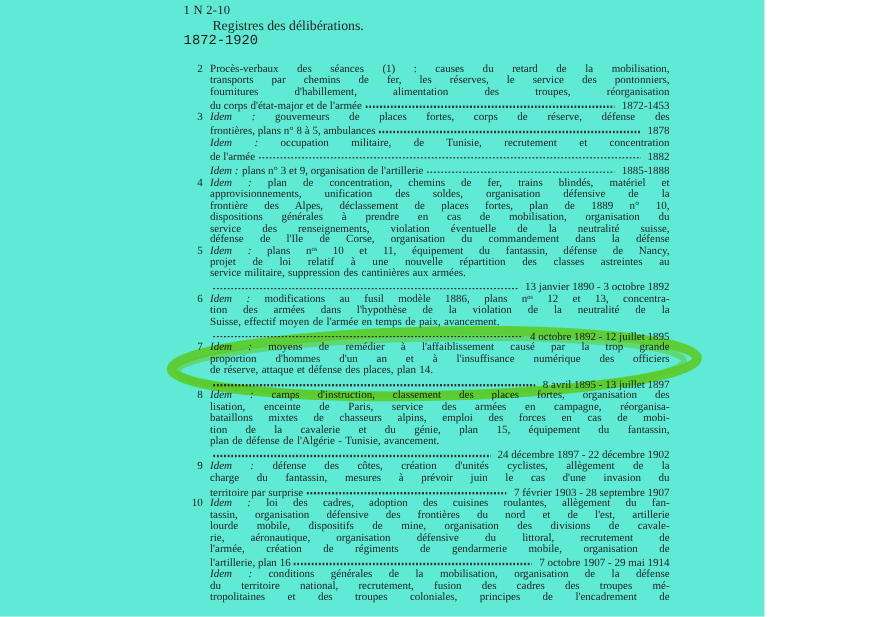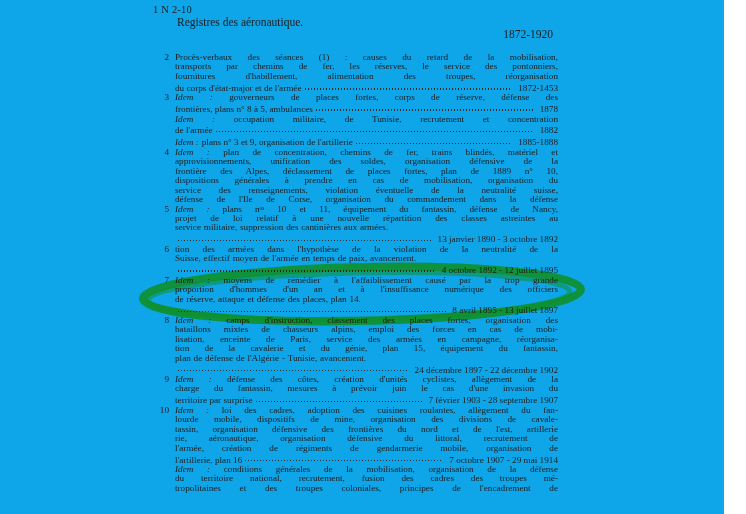--- a/index.html
+++ b/index.html
@@ -1,22 +1,22 @@
 <!DOCTYPE html>
 <html style="--hl: #f5de2f;"><head>
 <meta charset="utf-8">
 <style>
   html,body { margin:0; padding:0; background:#ffffff; }
   .page {
-    position:relative; width:724px; height:514px; background:#0ea5e9;
+    position:relative; width:637px; height:514px; background:#5eead4;
     font-family:"Liberation Serif", serif; color:#1d1d1d; overflow:hidden;
   }
   .cote  { position:absolute; left:153px; top:4px;  font-size:10.5px; letter-spacing:0.2px; }
   .title { position:absolute; left:177px; top:16px; font-size:11.5px; }
-  .years { position:absolute; left:153px; top:28px; width:400px; text-align:right; font-size:11.5px; }
+  .years { position:absolute; left:153px; top:28px; width:400px; font-size:11.5px;font-family:Liberation Mono, monospace; }
 
   .entries { position:absolute; left:152px; top:53px; width:406px; font-size:9.2px; line-height:9.45px; }
   .entry   { display:flex; }
   .entry.hl{ position:relative; }
   .num     { flex:0 0 17px; width:17px; text-align:right; padding-right:6px; }
   .content { flex:1; min-width:0; }
   .line    { text-align:justify; text-align-last:justify; word-spacing:0.5px; }
   .line.noj{ text-align:right; text-align-last:left;font-family:Liberation Serif, serif; }
   .lbl     { font-style:italic; }
   .leader  { display:flex; align-items:baseline; }
@@ -33,21 +33,21 @@
     position:absolute; left:-30px; top:-26px; width:480px; height:92px;
     pointer-events:none; mix-blend-mode:multiply; z-index:3;
   }
   .oval ellipse { stroke:var(--hl, #f3de2c); }
 </style>
 </head>
 <body>
 
 <div class="page">
   <div class="cote">1 N 2-10</div>
-  <div class="title">Registres des aéronautique.</div>
+  <div class="title">Registres des délibérations.</div>
   <div class="years">1872-1920</div>
   <div class="entries" id="entries">
       <div class="entry">
         <div class="num">2</div>
         <div class="content">
           <div class="line">Procès-verbaux des séances (1) : causes du retard de la mobilisation,</div>
           <div class="line">transports par chemins de fer, les réserves, le service des pontonniers,</div>
           <div class="line">fournitures d'habillement, alimentation des troupes, réorganisation</div>
           <div class="leader">
             <span class="tail">du corps d'état-major et de l'armée</span>
@@ -108,20 +108,21 @@
           <div class="line noj">service militaire, suppression des cantinières aux armées.</div>
           <div class="leader">
             <span class="dots"></span>
             <span class="date">13 janvier 1890 - 3 octobre 1892</span>
           </div>
         </div>
       </div>
       <div class="entry">
         <div class="num">6</div>
         <div class="content">
+          <div class="line"><i class="lbl">Idem :</i>&nbsp;modifications au fusil modèle 1886, plans nᵒˢ 12 et 13, concentra-</div>
           <div class="line">tion des armées dans l'hypothèse de la violation de la neutralité de la</div>
           <div class="line noj">Suisse, effectif moyen de l'armée en temps de paix, avancement.</div>
           <div class="leader">
             <span class="dots"></span>
             <span class="date">4 octobre 1892 - 12 juillet 1895</span>
           </div>
         </div>
       </div>
       <div class="entry hl">
         <div class="num">7</div>
@@ -138,22 +139,22 @@
           <g fill="none" stroke-linecap="round" transform="rotate(-1.2 240 45)">
             <ellipse cx="240" cy="44" rx="219" ry="27" stroke-width="8" opacity="0.9"></ellipse>
             <ellipse cx="237" cy="46" rx="211" ry="23" stroke-width="5" opacity="0.55"></ellipse>
           </g>
         </svg>
       </div>
       <div class="entry">
         <div class="num">8</div>
         <div class="content">
           <div class="line"><i class="lbl">Idem :</i>&nbsp;camps d'instruction, classement des places fortes, organisation des</div>
+          <div class="line">lisation, enceinte de Paris, service des armées en campagne, réorganisa-</div>
           <div class="line">bataillons mixtes de chasseurs alpins, emploi des forces en cas de mobi-</div>
-          <div class="line">lisation, enceinte de Paris, service des armées en campagne, réorganisa-</div>
           <div class="line">tion de la cavalerie et du génie, plan 15, équipement du fantassin,</div>
           <div class="line noj">plan de défense de l'Algérie - Tunisie, avancement.</div>
           <div class="leader">
             <span class="dots"></span>
             <span class="date">24 décembre 1897 - 22 décembre 1902</span>
           </div>
         </div>
       </div>
       <div class="entry">
         <div class="num">9</div>
@@ -164,22 +165,22 @@
             <span class="tail">territoire par surprise</span>
             <span class="dots"></span>
             <span class="date">7 février 1903 - 28 septembre 1907</span>
           </div>
         </div>
       </div>
       <div class="entry">
         <div class="num">10</div>
         <div class="content">
           <div class="line"><i class="lbl">Idem :</i>&nbsp;loi des cadres, adoption des cuisines roulantes, allègement du fan-</div>
+          <div class="line">tassin, organisation défensive des frontières du nord et de l'est, artillerie</div>
           <div class="line">lourde mobile, dispositifs de mine, organisation des divisions de cavale-</div>
-          <div class="line">tassin, organisation défensive des frontières du nord et de l'est, artillerie</div>
           <div class="line">rie, aéronautique, organisation défensive du littoral, recrutement de</div>
           <div class="line">l'armée, création de régiments de gendarmerie mobile, organisation de</div>
           <div class="leader">
             <span class="tail">l'artillerie, plan 16</span>
             <span class="dots"></span>
             <span class="date">7 octobre 1907 - 29 mai 1914</span>
           </div>
         </div>
       </div>
       <div class="entry">

